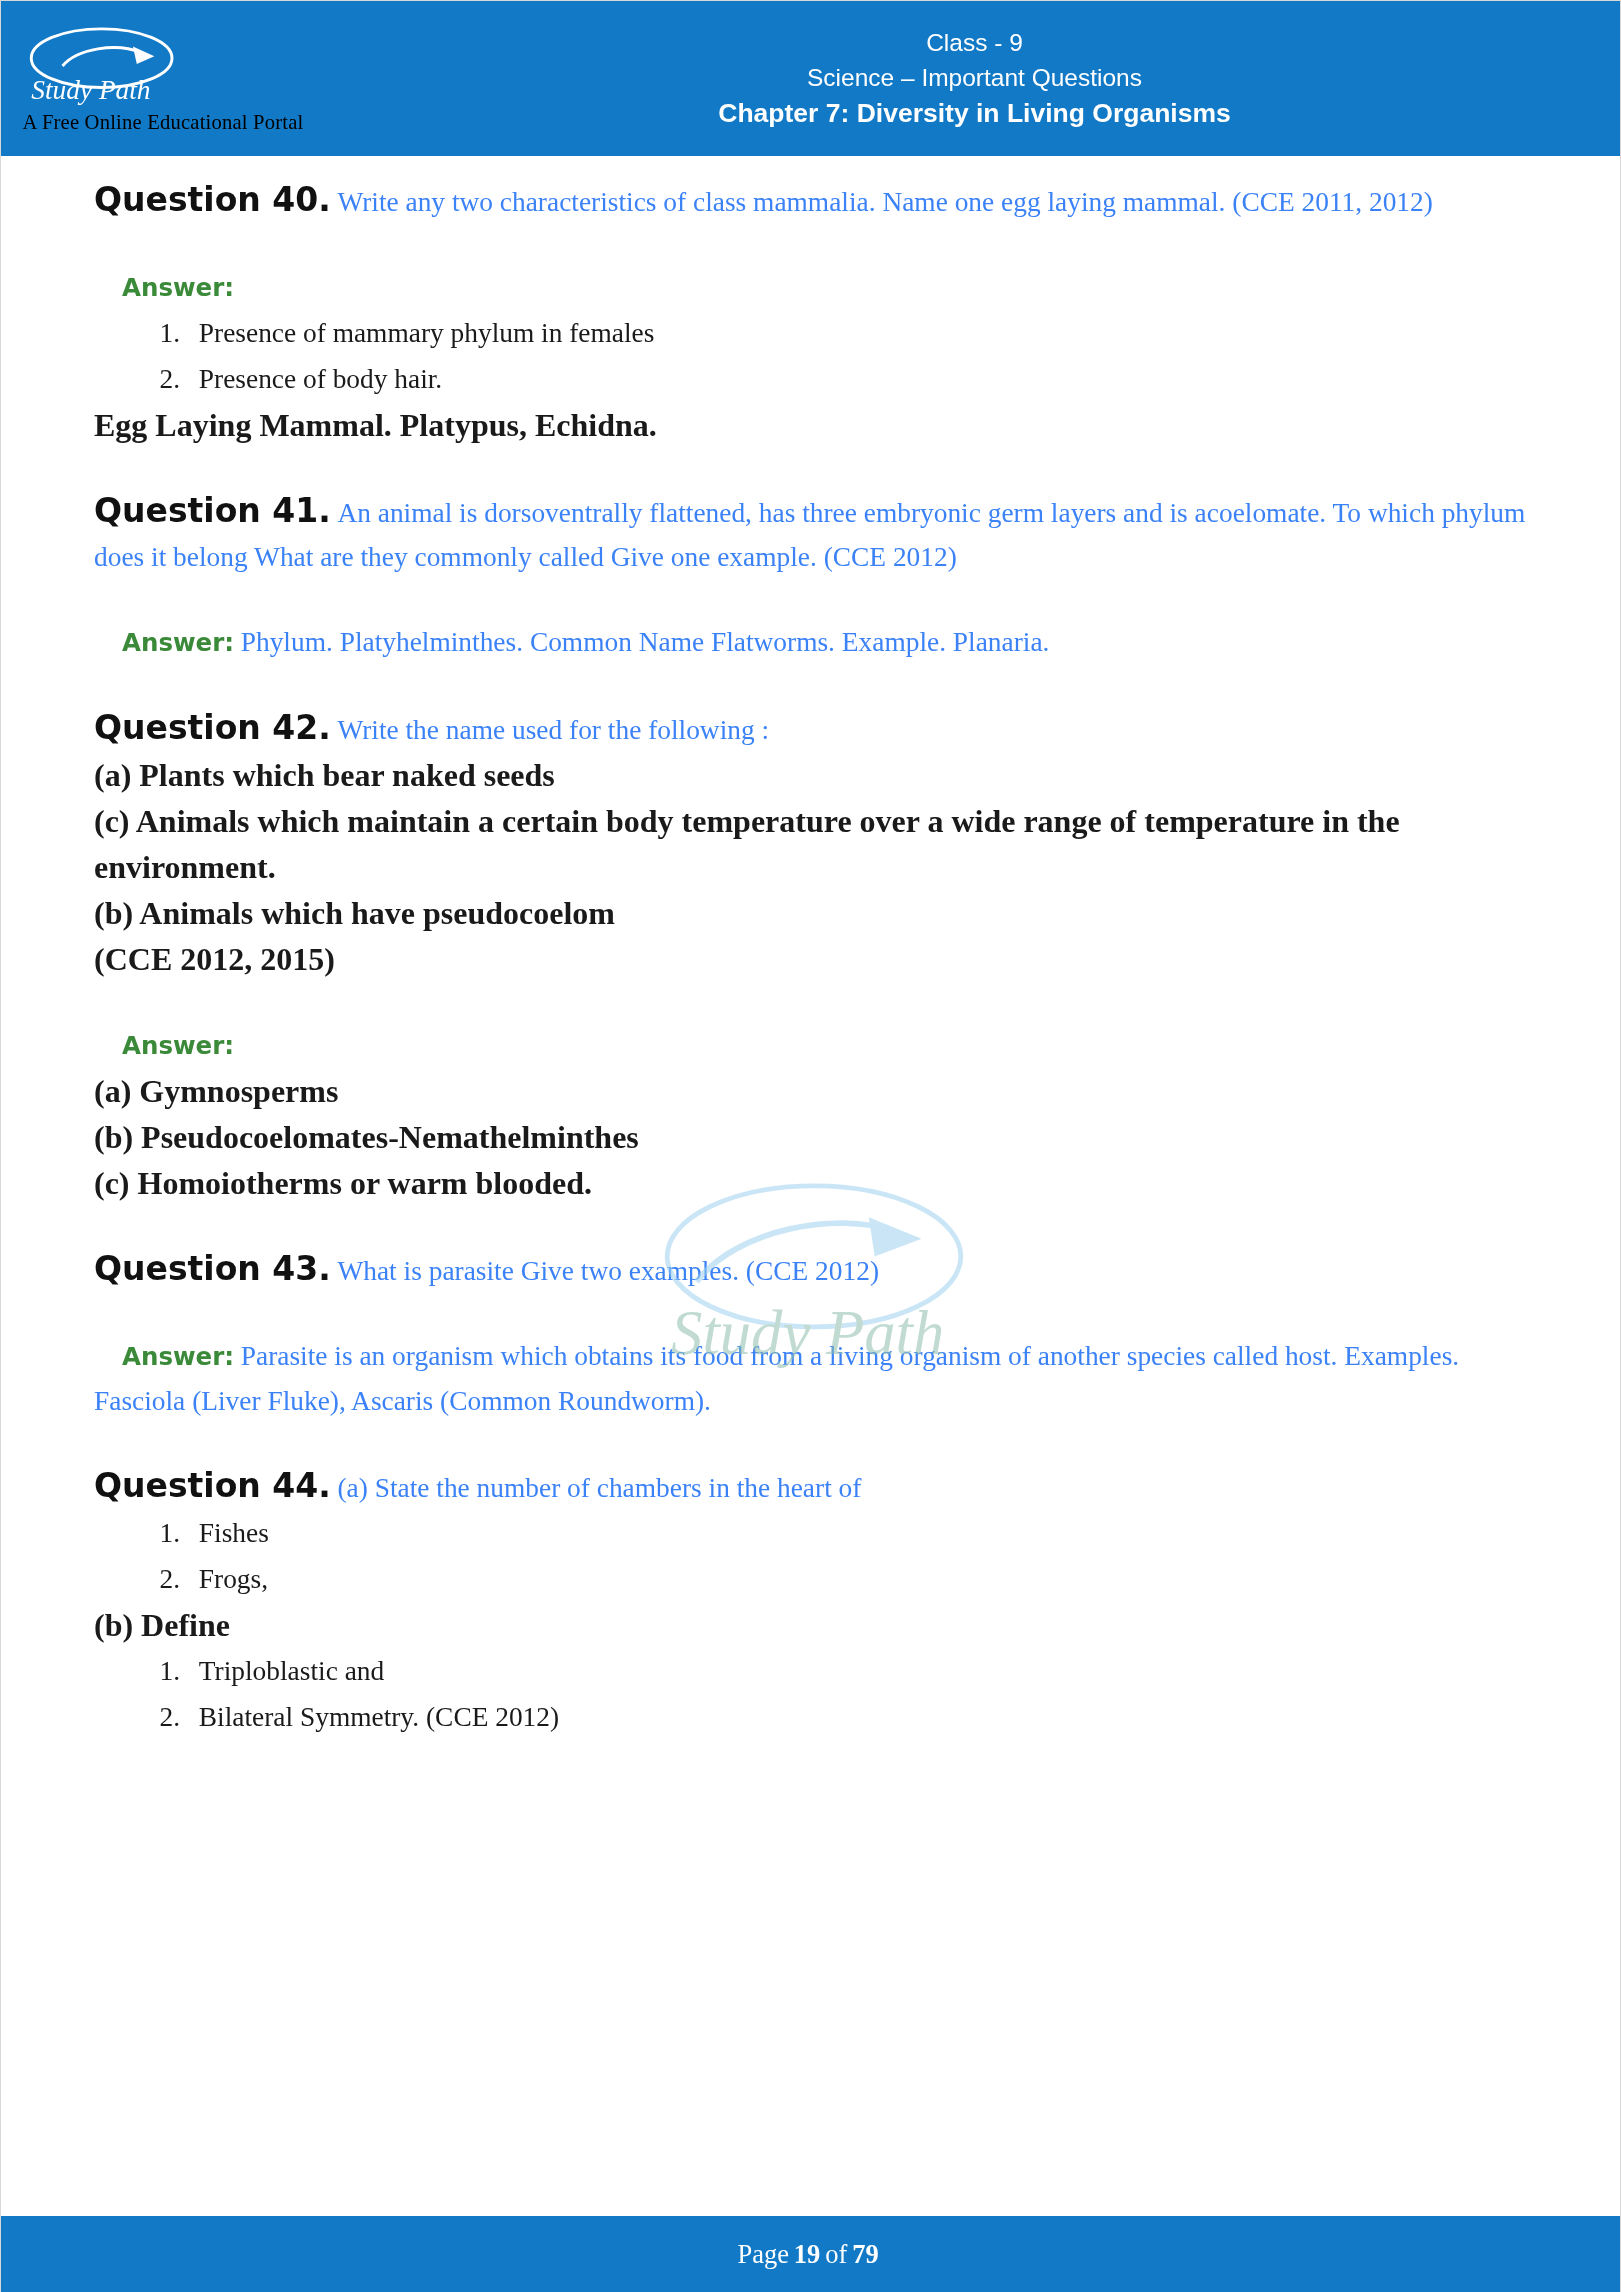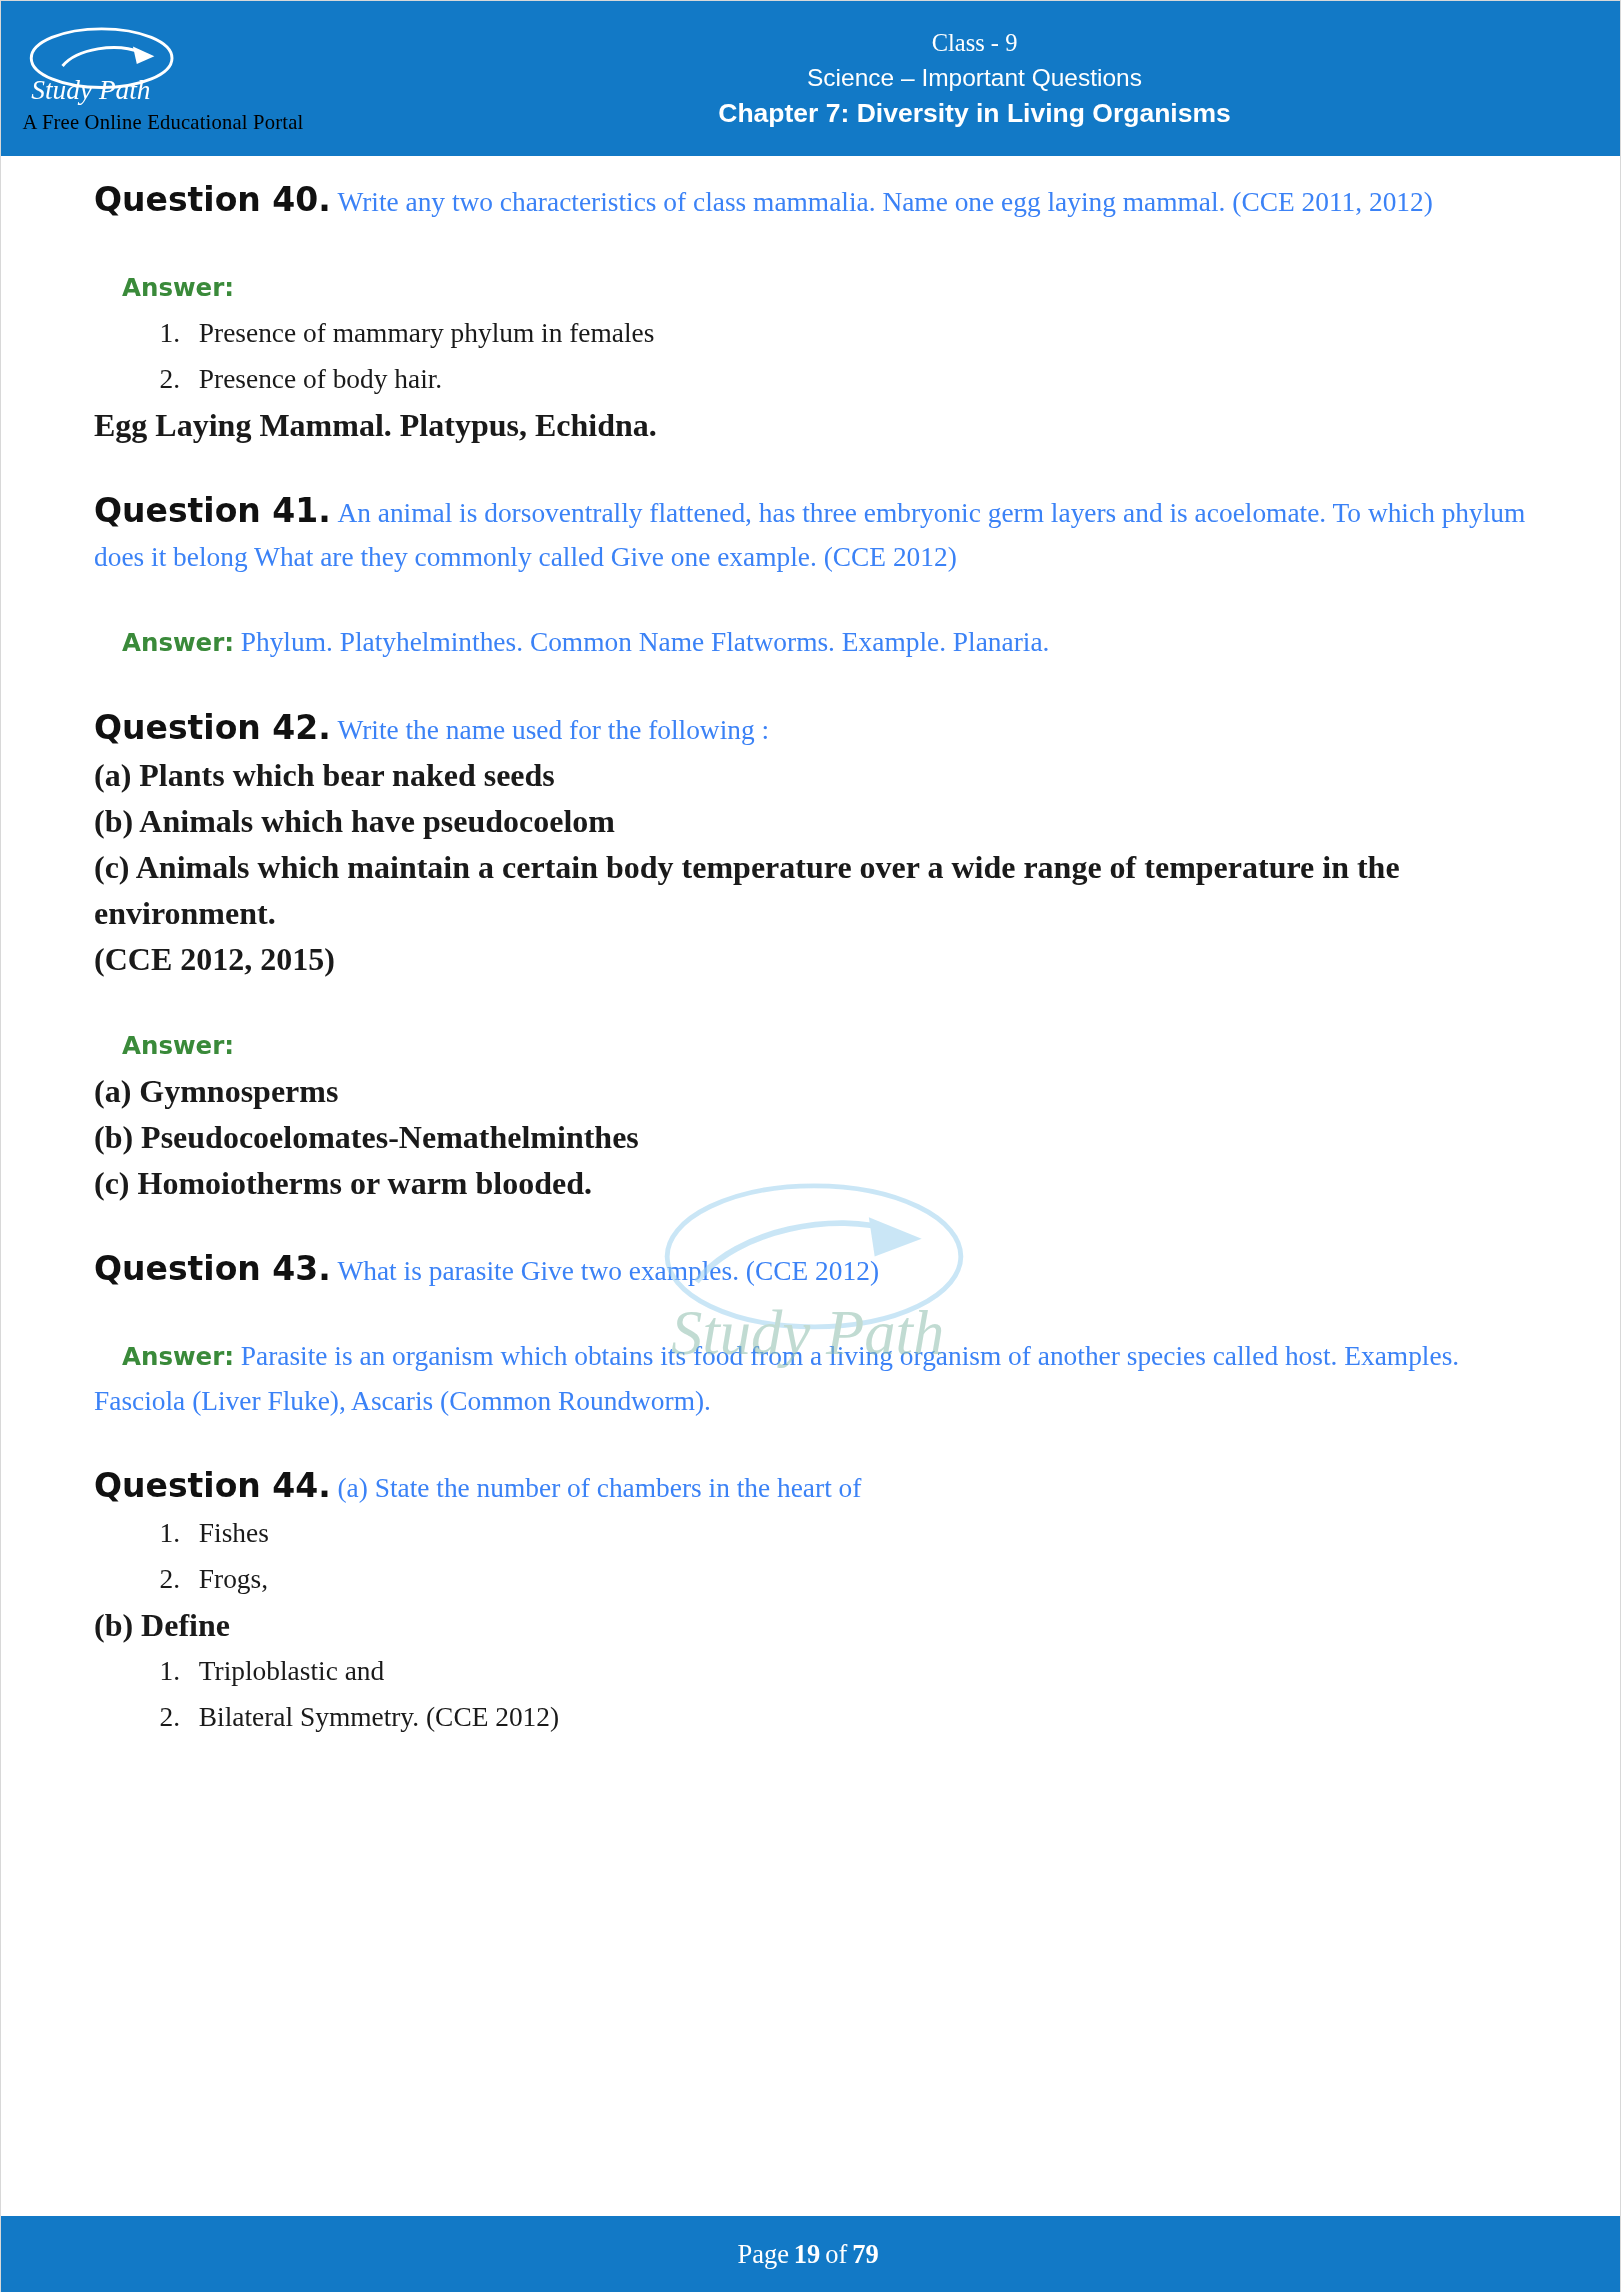--- a/index.html
+++ b/index.html
@@ -53,21 +53,21 @@
   .header-titles {
     flex: 1 1 auto;
     text-align: center;
     color: #ffffff;
     padding-right: 118px;
     box-sizing: border-box;
   }
   .header-titles .line1 {
     font-size: 24.5px;
     line-height: 35px;
-    font-family: Liberation Serif, serif;
+    font-family: Liberation Sans, sans-serif;
   }
   .header-titles .line2 {
     font-size: 24.5px;
     line-height: 35px;
     font-family: "Liberation Sans", sans-serif;
   }
   .header-titles .line3 {
     font-size: 26.5px;
     line-height: 37px;
     font-weight: bold;
@@ -204,22 +204,22 @@
       <span class="a-text">Phylum. Platyhelminthes. Common Name Flatworms. Example. Planaria.</span>
     </div>
 
     <div class="spacer"></div>
 
     <div class="block">
       <span class="q-label">Question 42.</span>
       <span class="q-text">Write the name used for the following :</span>
     </div>
     <div class="plain-line">(a) Plants which bear naked seeds</div>
+    <div class="plain-line">(c) Animals which maintain a certain body temperature over a wide range of temperature in the environment.</div>
     <div class="plain-line">(b) Animals which have pseudocoelom</div>
-    <div class="plain-line">(c) Animals which maintain a certain body temperature over a wide range of temperature in the environment.</div>
     <div class="plain-line">(CCE 2012, 2015)</div>
     <div class="spacer"></div>
     <div class="block">
       <span class="ans-label">Answer:</span>
     </div>
     <div class="plain-line">(a) Gymnosperms</div>
     <div class="plain-line">(b) Pseudocoelomates-Nemathelminthes</div>
     <div class="plain-line">(c) Homoiotherms or warm blooded.</div>
 
     <div class="spacer"></div>

